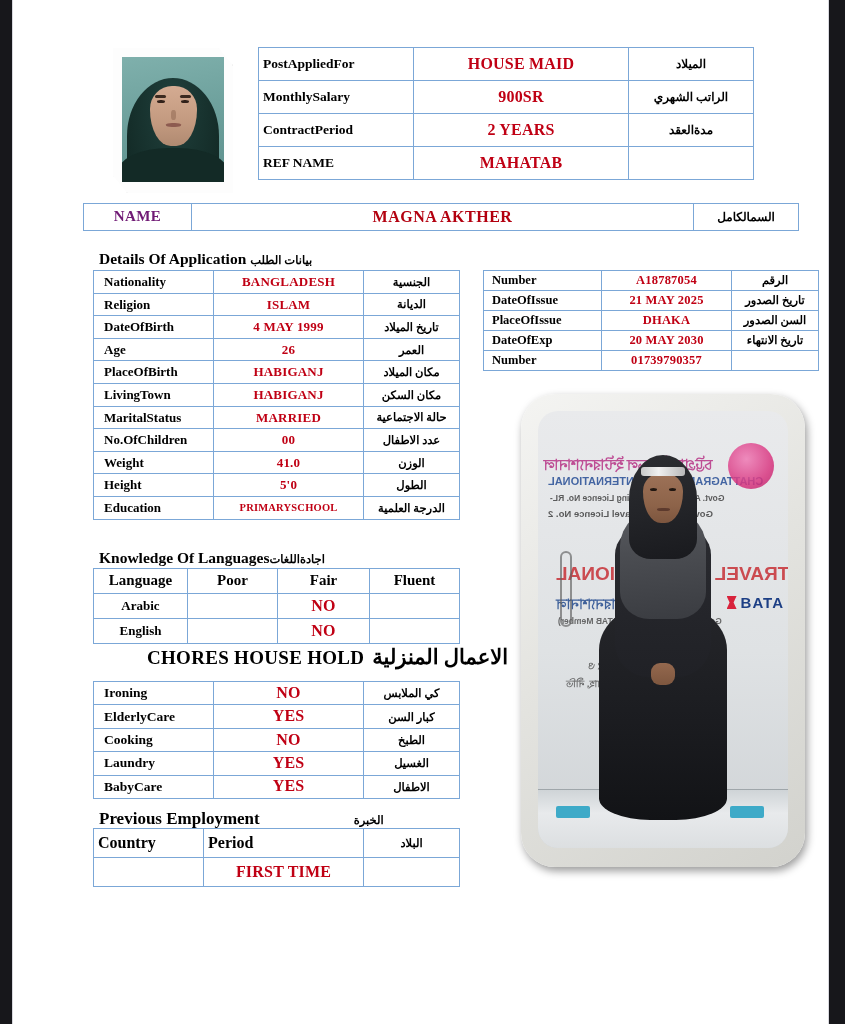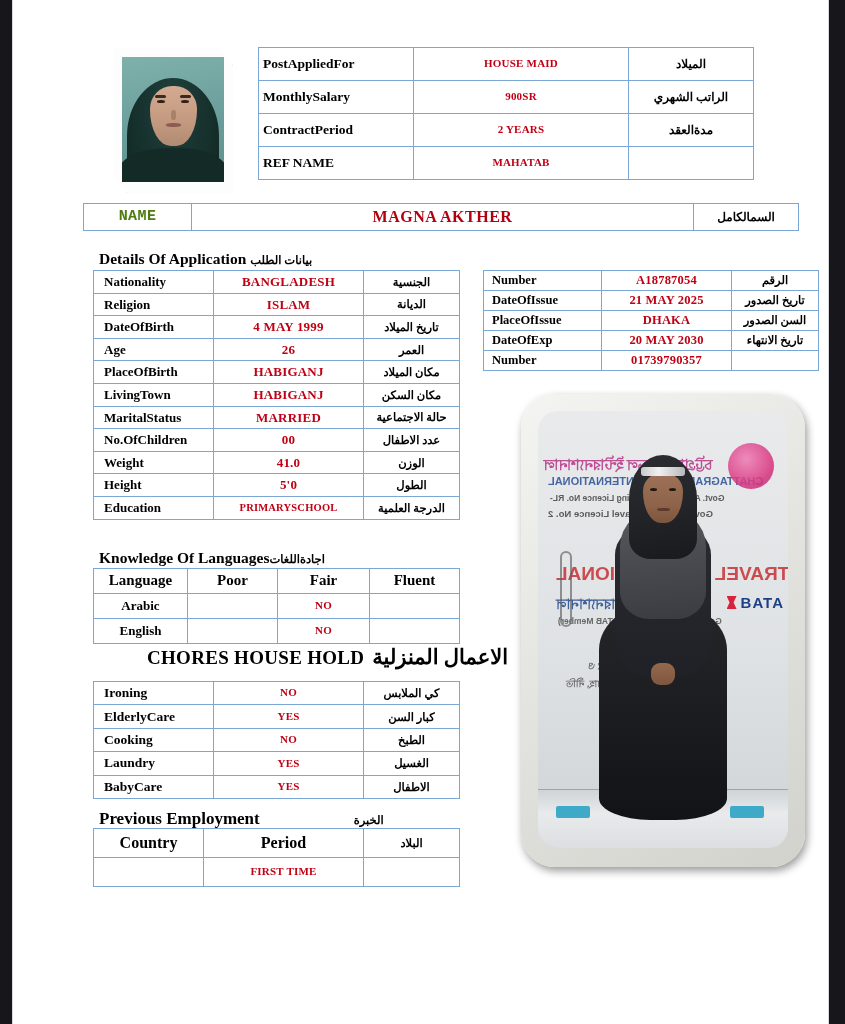--- a/index.html
+++ b/index.html
@@ -47,21 +47,21 @@
     line-height: 1.05;
   }
   .lbl {
     font-weight: bold;
     font-size: 13.5px;
     color: #000;
     text-align: left;
   }
   .val {
     font-weight: bold;
-    font-size: 11px;
+    font-size: 16px;
     color: #c00014;
     text-align: center;
     letter-spacing: .2px;
   }
   .ar {
     font-weight: bold;
     font-size: 12px;
     color: #000;
     text-align: center;
     direction: rtl;
@@ -153,26 +153,25 @@
 
   
   .name-tbl {
     position: absolute;
     left: 70px;
     top: 203px;
     width: 715px;
   }
   .name-tbl td { height: 26px; }
   .name-lbl {
-    color: #4d7c0f;
+    color: #701a75;
     font-weight: bold;
     font-size: 15px;
     text-align: center;
     letter-spacing: .4px;
-    font-family: Liberation Mono, monospace;
   }
   .name-val {
     color: #b3000f;
     font-weight: bold;
     font-size: 16px;
     text-align: center;
     letter-spacing: .5px;
   }
 
   
@@ -240,21 +239,21 @@
   .chores-tbl .ar  { font-size: 11.5px; }
 
   
   .prev-tbl {
     position: absolute;
     left: 80px;
     top: 828px;
     width: 366px;
   }
   .prev-tbl td { height: 28px; }
-  .prev-tbl .hd { font-weight: bold; font-size: 16px; text-align: center; }
+  .prev-tbl .hd { font-weight: bold; font-size: 16px; }
   .prev-tbl .ar { font-size: 11.5px; }
 
   
   .fb-wrap {
     position: absolute;
     left: 508px;
     top: 394px;
     width: 284px;
     height: 473px;
   }

